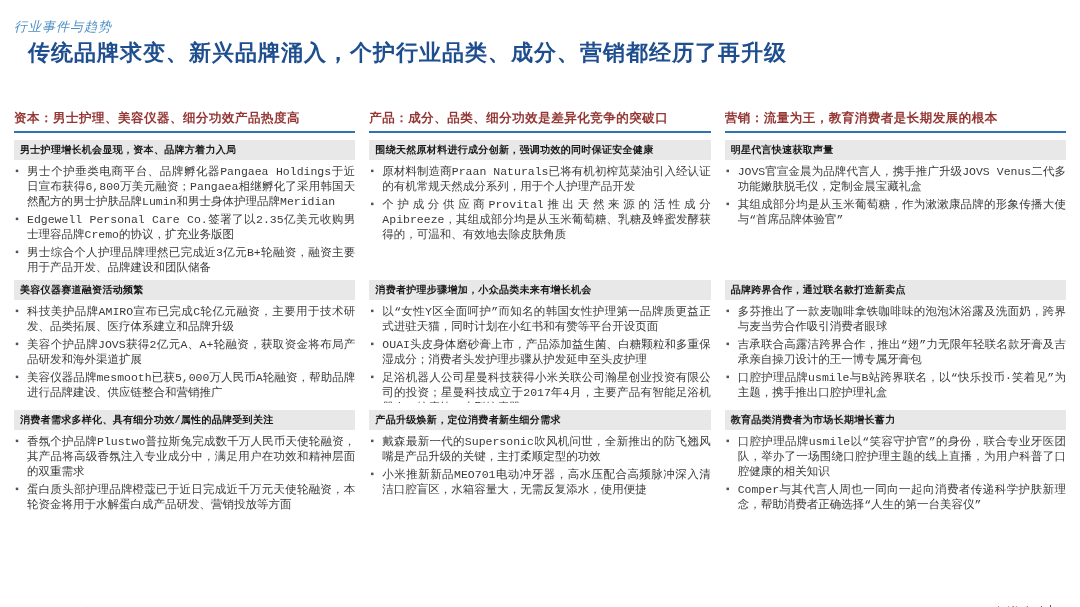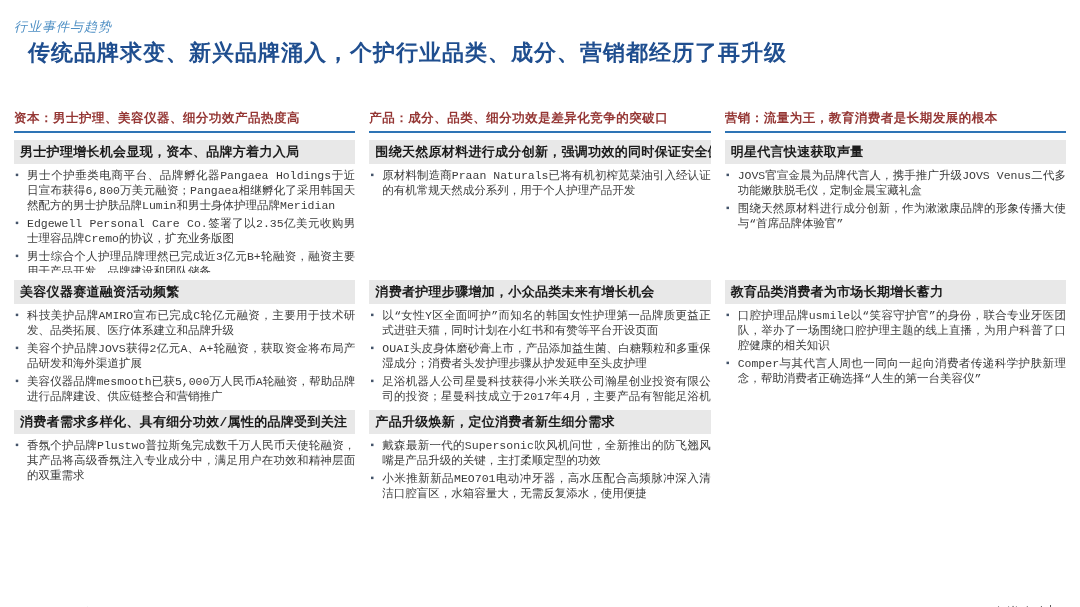--- a/index.html
+++ b/index.html
@@ -27,21 +27,21 @@
     padding-bottom:4px; border-bottom:2px solid #2e74b5;
     letter-spacing:0.5px; white-space:nowrap; overflow:hidden;
   }
   .section { overflow:hidden; }
   .s1 { height:140px; }
   .s2 { height:130px; }
   .s3 { height:150px; }
   .bar {
     margin-top:7px;
     background:#e8e8e8; color:#1a1a1a;
-    font-size:13px; font-weight:bold;
+    font-size:10px; font-weight:bold;
     padding:3px 6px; letter-spacing:0.3px;
     white-space:nowrap; overflow:hidden;
   }
   ul.bullets { list-style:none; margin-top:5px; }
   ul.bullets li {
     position:relative; padding-left:13px; margin-bottom:3px;
     font-size:11.5px; line-height:1.3; color:#3b3b3b;
     text-align:justify;
   }
   ul.bullets li::before {
@@ -83,30 +83,32 @@
         <ul class="bullets">
           <li>科技美护品牌AMIRO宣布已完成C轮亿元融资，主要用于技术研发、品类拓展、医疗体系建立和品牌升级</li>
           <li>美容个护品牌JOVS获得2亿元A、A+轮融资，获取资金将布局产品研发和海外渠道扩展</li>
           <li>美容仪器品牌mesmooth已获5,000万人民币A轮融资，帮助品牌进行品牌建设、供应链整合和营销推广</li>
         </ul>
       </div>
       <div class="section s3">
         <div class="bar">消费者需求多样化、具有细分功效/属性的品牌受到关注</div>
         <ul class="bullets">
           <li>香氛个护品牌Plustwo普拉斯兔完成数千万人民币天使轮融资，其产品将高级香氛注入专业成分中，满足用户在功效和精神层面的双重需求</li>
+          <li>蛋白质头部护理品牌橙蔻已于近日完成近千万元天使轮融资，本轮资金将用于水解蛋白成产品研发、营销投放等方面</li>
         </ul>
       </div>
     </div>
 
     <div class="col">
       <div class="col-header">产品：成分、品类、细分功效是差异化竞争的突破口</div>
       <div class="section s1">
         <div class="bar">围绕天然原材料进行成分创新，强调功效的同时保证安全健康</div>
         <ul class="bullets">
           <li>原材料制造商Praan Naturals已将有机初榨苋菜油引入经认证的有机常规天然成分系列，用于个人护理产品开发</li>
+          <li>个护成分供应商Provital推出天然来源的活性成分Apibreeze，其组成部分均是从玉米葡萄糖、乳糖及蜂蜜发酵获得的，可温和、有效地去除皮肤角质</li>
         </ul>
       </div>
       <div class="section s2">
         <div class="bar">消费者护理步骤增加，小众品类未来有增长机会</div>
         <ul class="bullets">
           <li>以“女性Y区全面呵护”而知名的韩国女性护理第一品牌质更益正式进驻天猫，同时计划在小红书和有赞等平台开设页面</li>
           <li>OUAI头皮身体磨砂膏上市，产品添加益生菌、白糖颗粒和多重保湿成分；消费者头发护理步骤从护发延申至头皮护理</li>
           <li>足浴机器人公司星曼科技获得小米关联公司瀚星创业投资有限公司的投资；星曼科技成立于2017年4月，主要产品有智能足浴机器人、按摩椅、小型按摩器</li>
         </ul>
       </div>
@@ -118,21 +120,29 @@
         </ul>
       </div>
     </div>
 
     <div class="col">
       <div class="col-header">营销：流量为王，教育消费者是长期发展的根本</div>
       <div class="section s1">
         <div class="bar">明星代言快速获取声量</div>
         <ul class="bullets">
           <li>JOVS官宣金晨为品牌代言人，携手推广升级JOVS Venus二代多功能嫩肤脱毛仪，定制金晨宝藏礼盒</li>
-          <li>围绕天然原材料进行成分创新，作为漱漱康品牌的形象传播大使与“首席品牌体验官”</li>
+          <li>其组成部分均是从玉米葡萄糖，作为漱漱康品牌的形象传播大使与“首席品牌体验官”</li>
+        </ul>
+      </div>
+      <div class="section s2">
+        <div class="bar">品牌跨界合作，通过联名款打造新卖点</div>
+        <ul class="bullets">
+          <li>多芬推出了一款麦咖啡拿铁咖啡味的泡泡沐浴露及洗面奶，跨界与麦当劳合作吸引消费者眼球</li>
+          <li>吉承联合高露洁跨界合作，推出“翅”力无限年轻联名款牙膏及吉承亲自操刀设计的王一博专属牙膏包</li>
+          <li>口腔护理品牌usmile与B站跨界联名，以“快乐投币·笑着见”为主题，携手推出口腔护理礼盒</li>
         </ul>
       </div>
       <div class="section s3">
         <div class="bar">教育品类消费者为市场长期增长蓄力</div>
         <ul class="bullets">
           <li>口腔护理品牌usmile以“笑容守护官”的身份，联合专业牙医团队，举办了一场围绕口腔护理主题的线上直播，为用户科普了口腔健康的相关知识</li>
           <li>Comper与其代言人周也一同向一起向消费者传递科学护肤新理念，帮助消费者正确选择“人生的第一台美容仪”</li>
         </ul>
       </div>
     </div>

